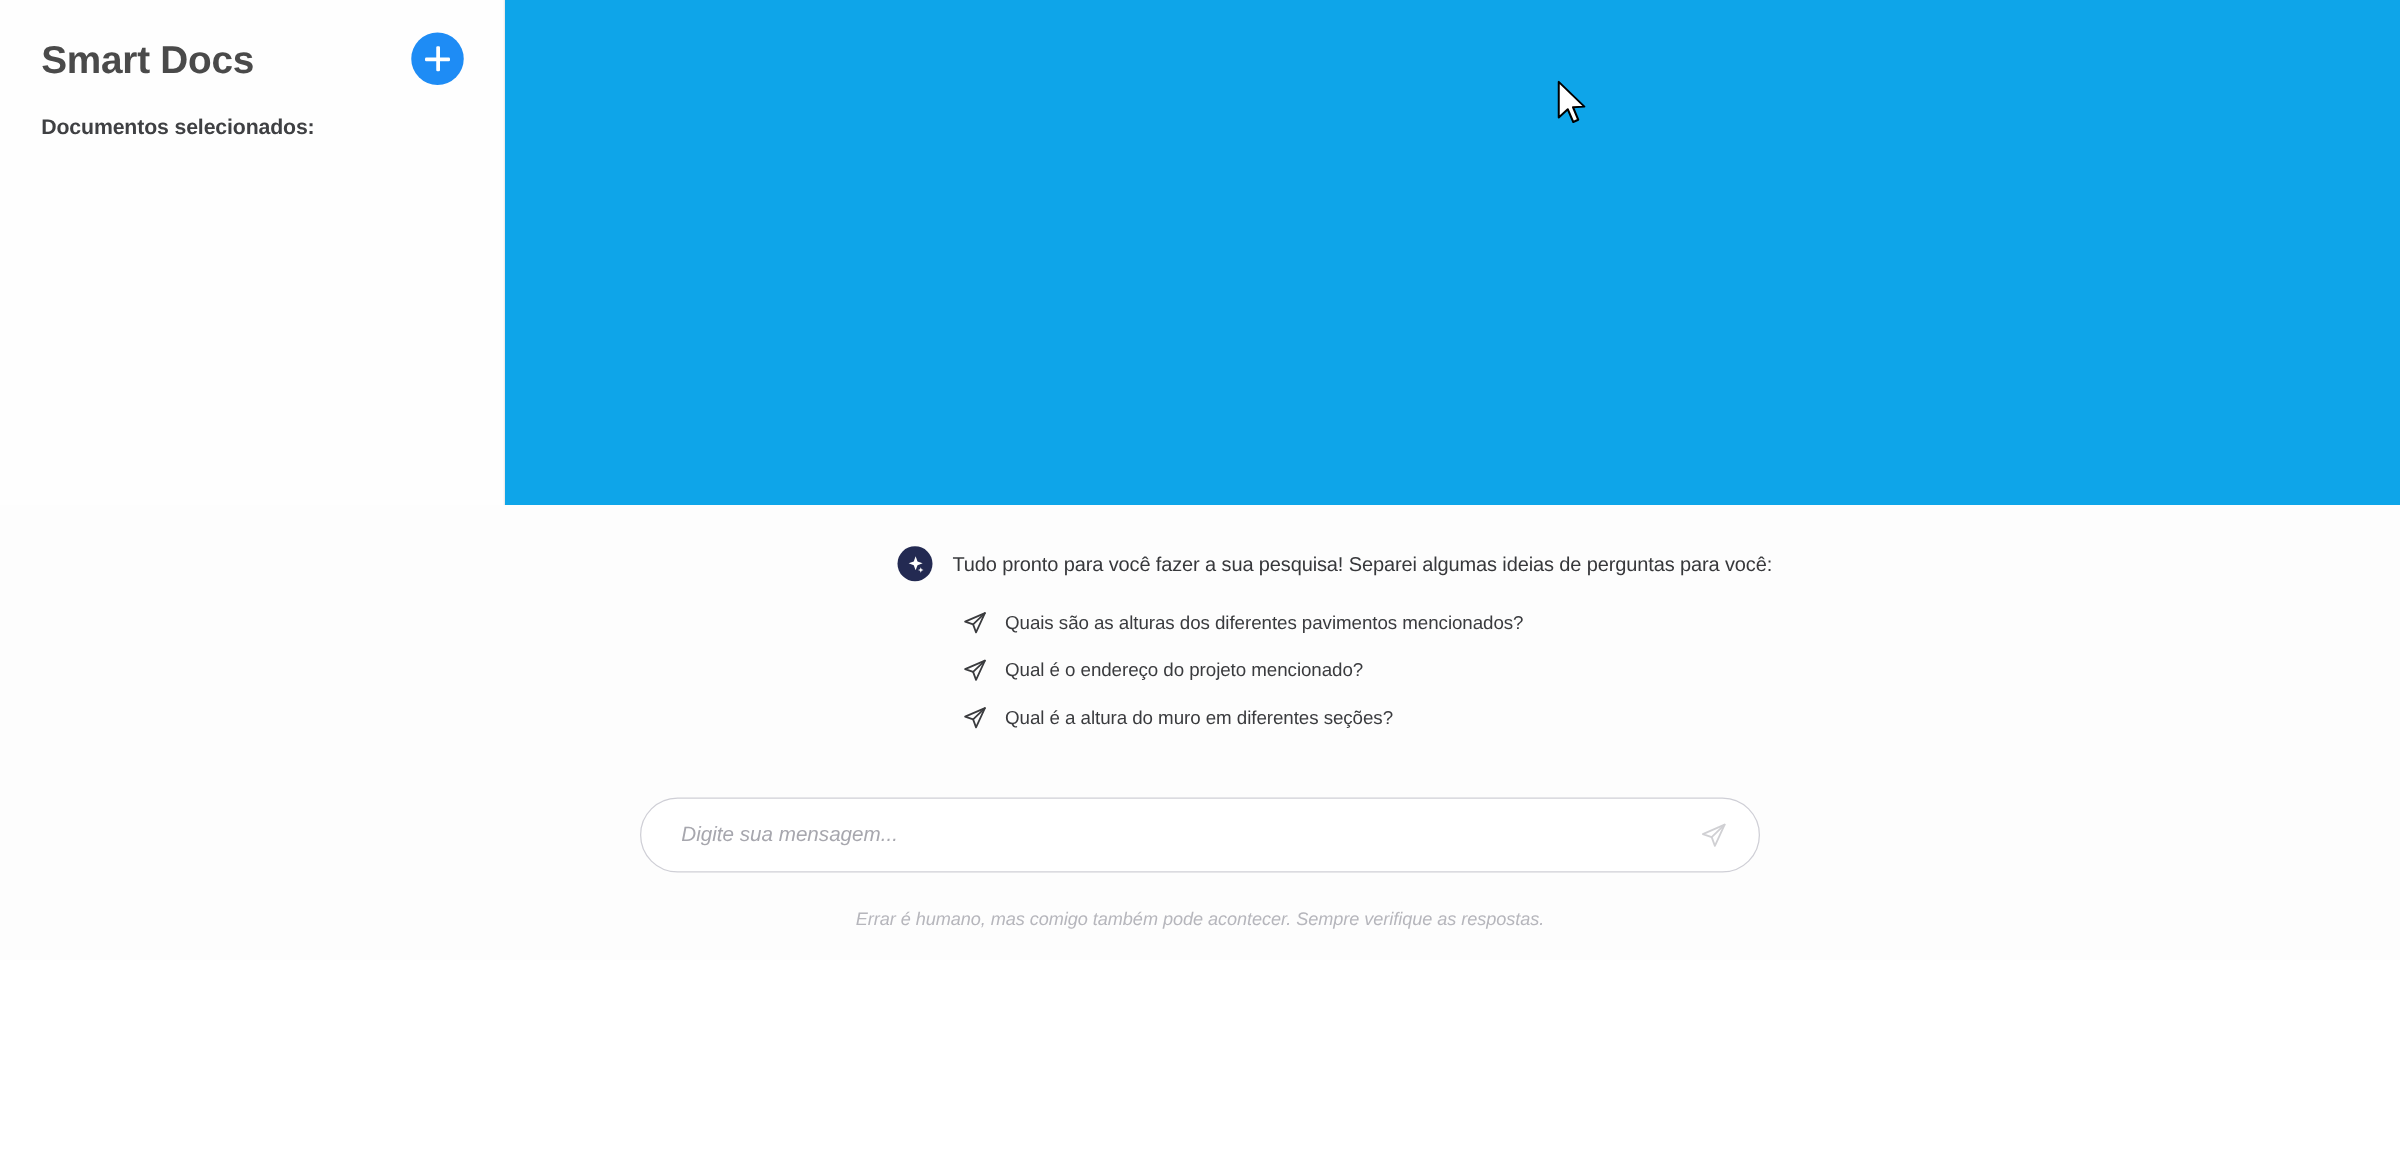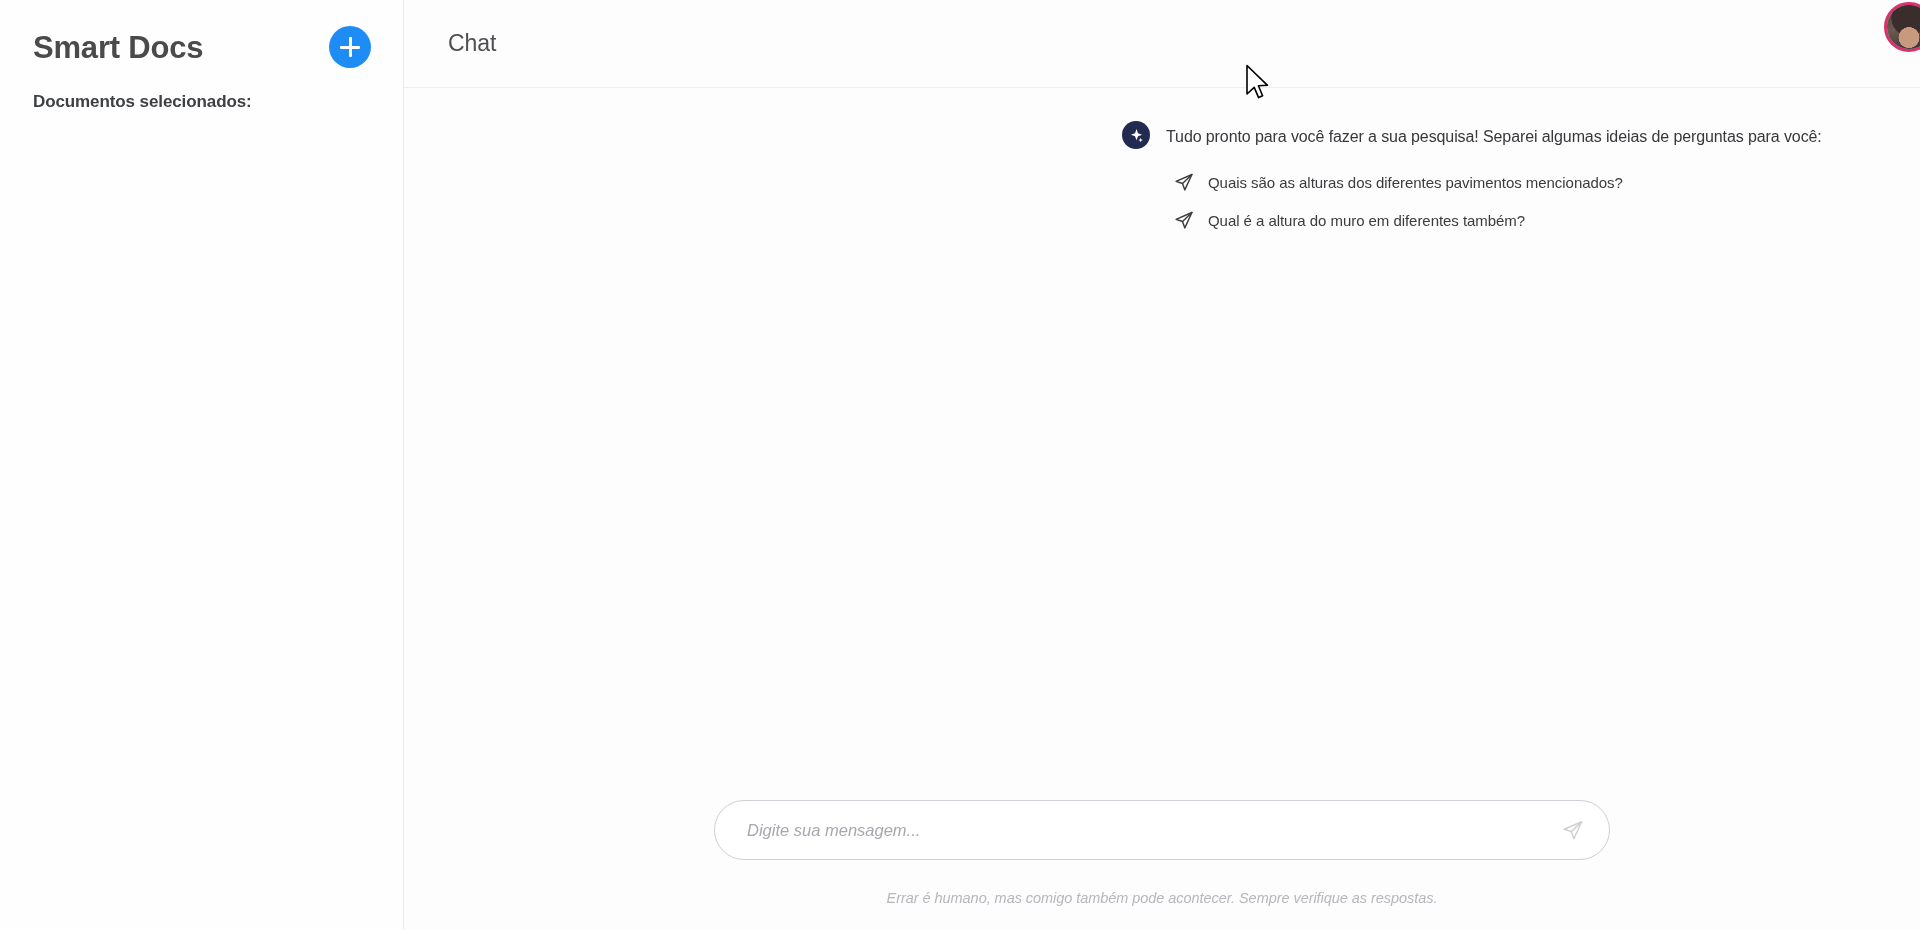--- a/index.html
+++ b/index.html
@@ -12,21 +12,22 @@
     background: #ffffff;
     font-family: "Liberation Sans", sans-serif;
     -webkit-font-smoothing: antialiased;
   }
 
   .app {
     position: relative;
     display: flex;
     width: 1920px;
     height: 768px;
-    background: #fdba74;
+    background: #0ea5e9;
+    flex-direction: column;
   }
 
   
   .sidebar {
     position: relative;
     width: 404px;
     height: 930px;
     flex: 0 0 404px;
     background: #fefefe;
     border-right: 1px solid #ececec;
@@ -317,26 +318,20 @@
         <span class="plus-icon"></span>
       </button>
     </div>
 
     <div class="docs-label">Documentos selecionados:</div>
 
   </aside>
 
   <section class="main">
 
-    <header class="main-header">
-      <h1 class="page-title">Chat</h1>
-      <div class="avatar">
-        <span class="face"></span>
-      </div>
-    </header>
 
     <div class="chat-scroll">
 
       <div class="message-row">
         <div class="ai-badge">
           <svg width="15" height="15" viewBox="0 0 24 24">
             <path d="M12 1.6 L14.4 8.2 L21 10.6 L14.4 13 L12 19.6 L9.6 13 L3 10.6 L9.6 8.2 Z" fill="#ffffff"></path>
             <path d="M18.6 15.6 L19.6 18.2 L22.2 19.2 L19.6 20.2 L18.6 22.8 L17.6 20.2 L15 19.2 L17.6 18.2 Z" fill="#ffffff"></path>
           </svg>
         </div>
@@ -346,27 +341,34 @@
       <ul class="suggestions">
 
         <li class="suggestion-item">
           <svg class="send-arrow-icon" viewBox="0 0 24 24" fill="none" stroke="#3a3b3e" stroke-width="1.7" stroke-linejoin="round" stroke-linecap="round">
             <path d="M21.5 3 L2.5 11.2 L10.2 13.8 L13 21.5 Z"></path>
             <path d="M10.2 13.8 L21.5 3"></path>
           </svg>
           <span class="suggestion-text">Quais são as alturas dos diferentes pavimentos mencionados?</span>
         </li>
 
-
         <li class="suggestion-item">
           <svg class="send-arrow-icon" viewBox="0 0 24 24" fill="none" stroke="#3a3b3e" stroke-width="1.7" stroke-linejoin="round" stroke-linecap="round">
             <path d="M21.5 3 L2.5 11.2 L10.2 13.8 L13 21.5 Z"></path>
             <path d="M10.2 13.8 L21.5 3"></path>
           </svg>
-          <span class="suggestion-text">Qual é a altura do muro em diferentes também?</span>
+          <span class="suggestion-text">Qual é o endereço do projeto mencionado?</span>
+        </li>
+
+        <li class="suggestion-item">
+          <svg class="send-arrow-icon" viewBox="0 0 24 24" fill="none" stroke="#3a3b3e" stroke-width="1.7" stroke-linejoin="round" stroke-linecap="round">
+            <path d="M21.5 3 L2.5 11.2 L10.2 13.8 L13 21.5 Z"></path>
+            <path d="M10.2 13.8 L21.5 3"></path>
+          </svg>
+          <span class="suggestion-text">Qual é a altura do muro em diferentes seções?</span>
         </li>
 
       </ul>
     </div>
 
     <div class="composer-area">
       <div class="composer">
         <input class="composer-input" type="text" placeholder="Digite sua mensagem..." style="">
         <button class="composer-send">
           <svg width="22" height="22" viewBox="0 0 24 24" fill="none" stroke="#6f6f7a" stroke-width="1.6" stroke-linejoin="round" stroke-linecap="round">

